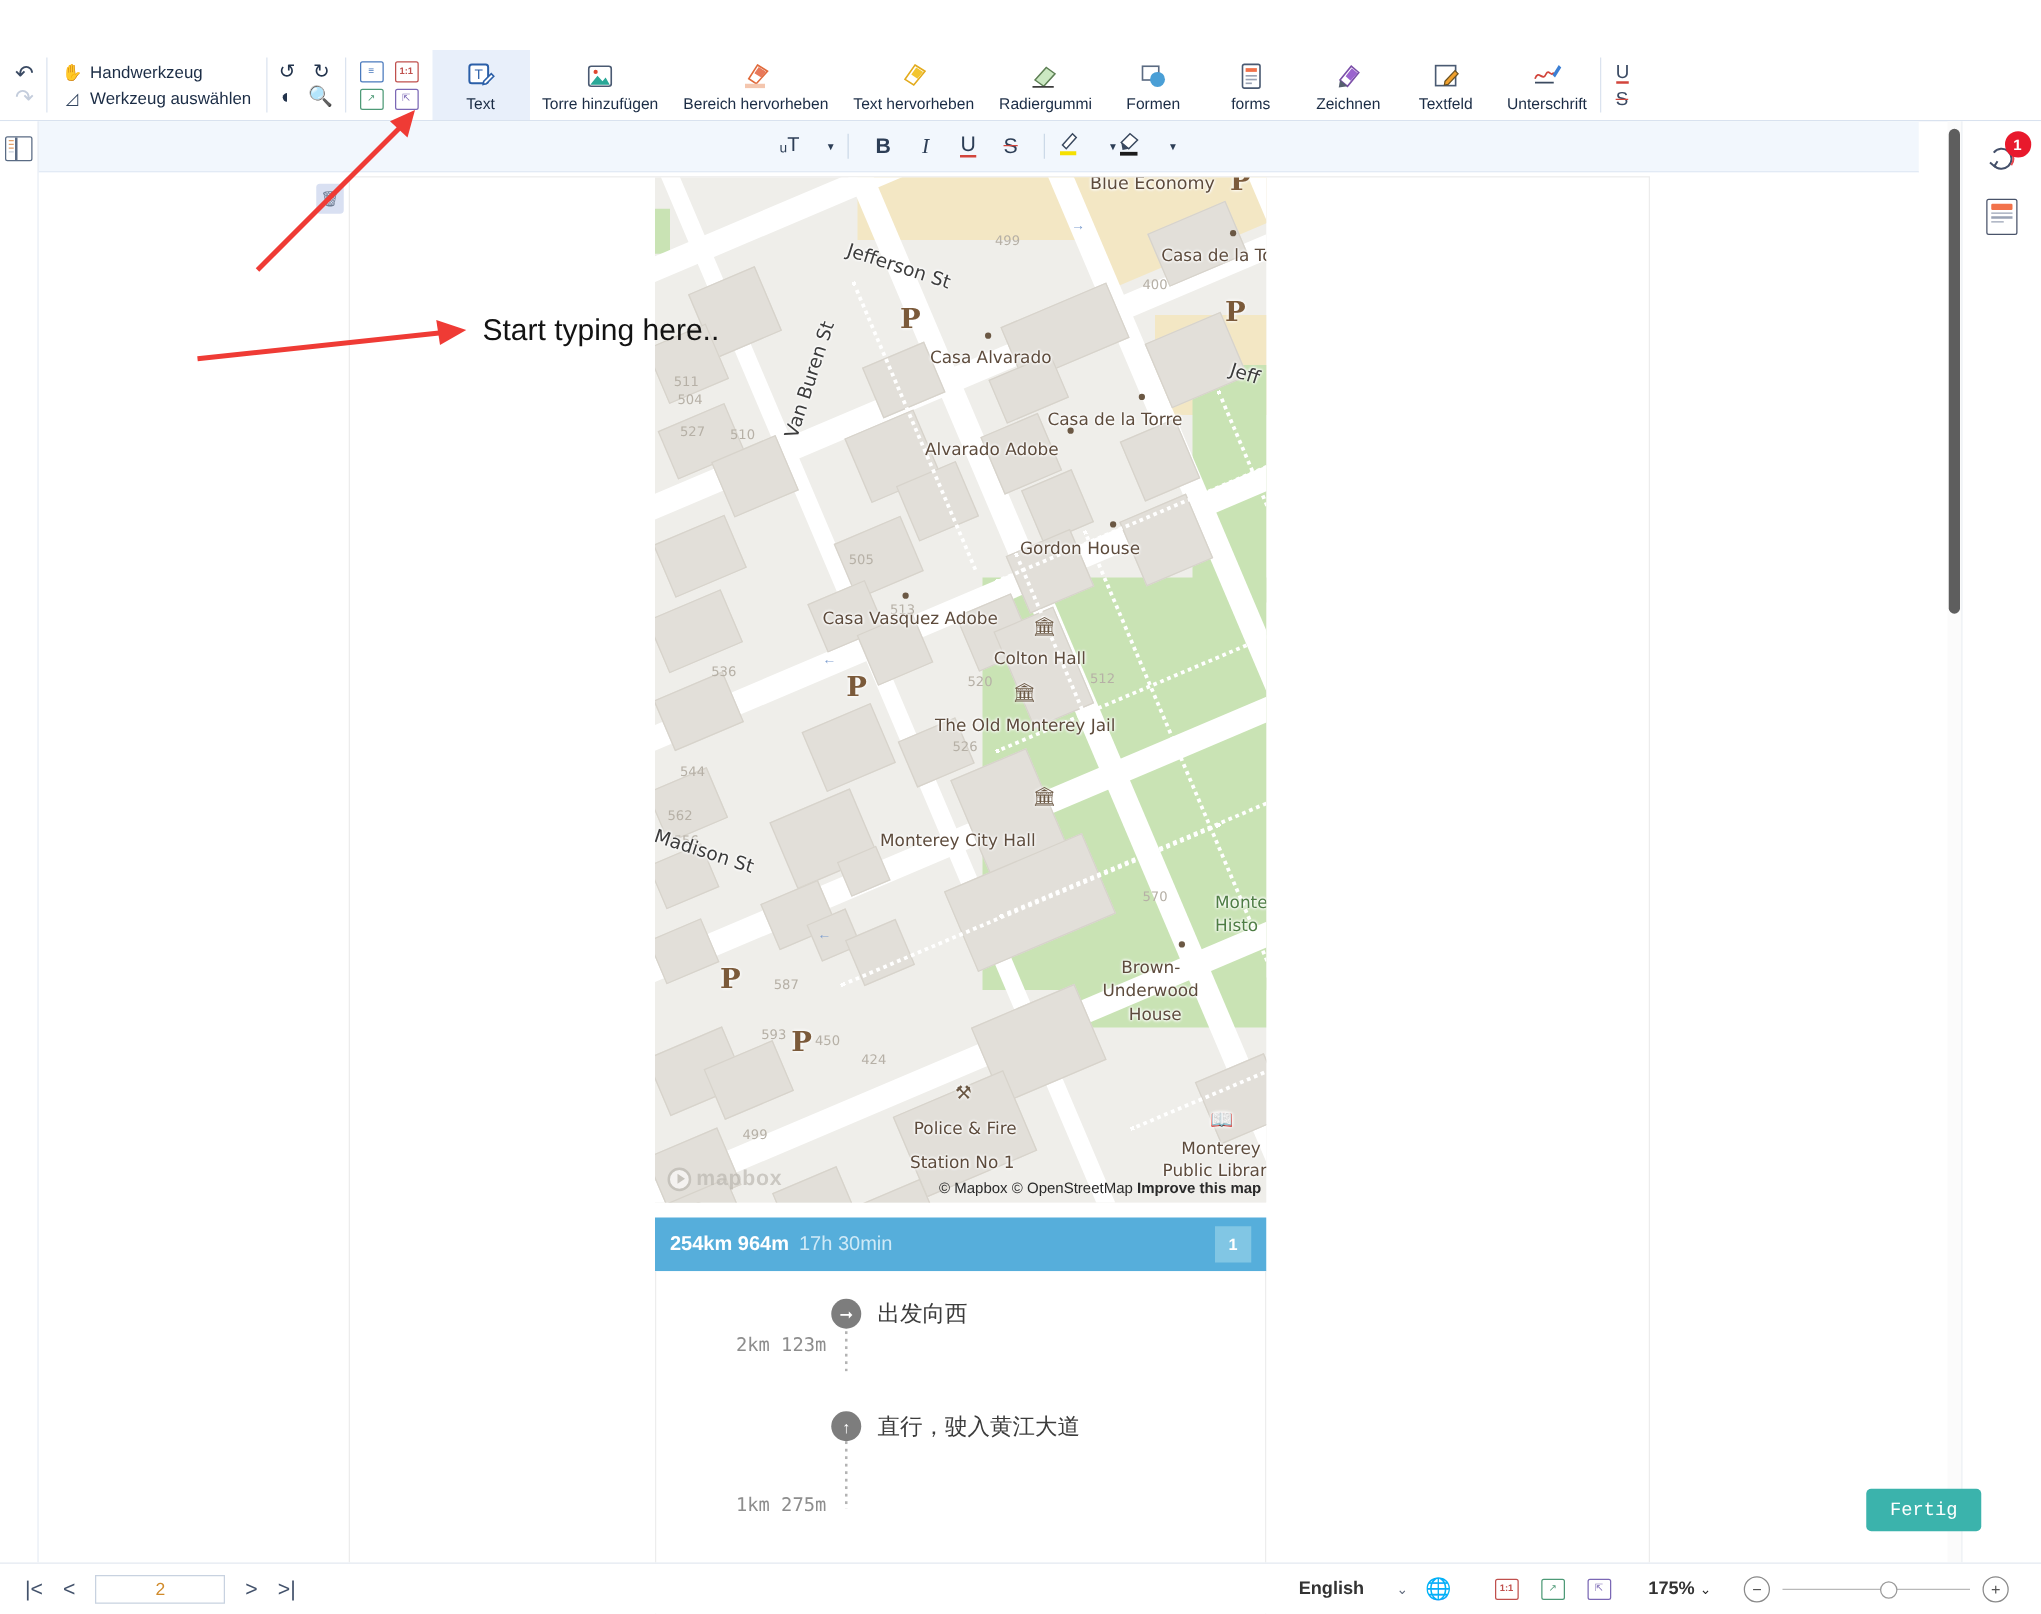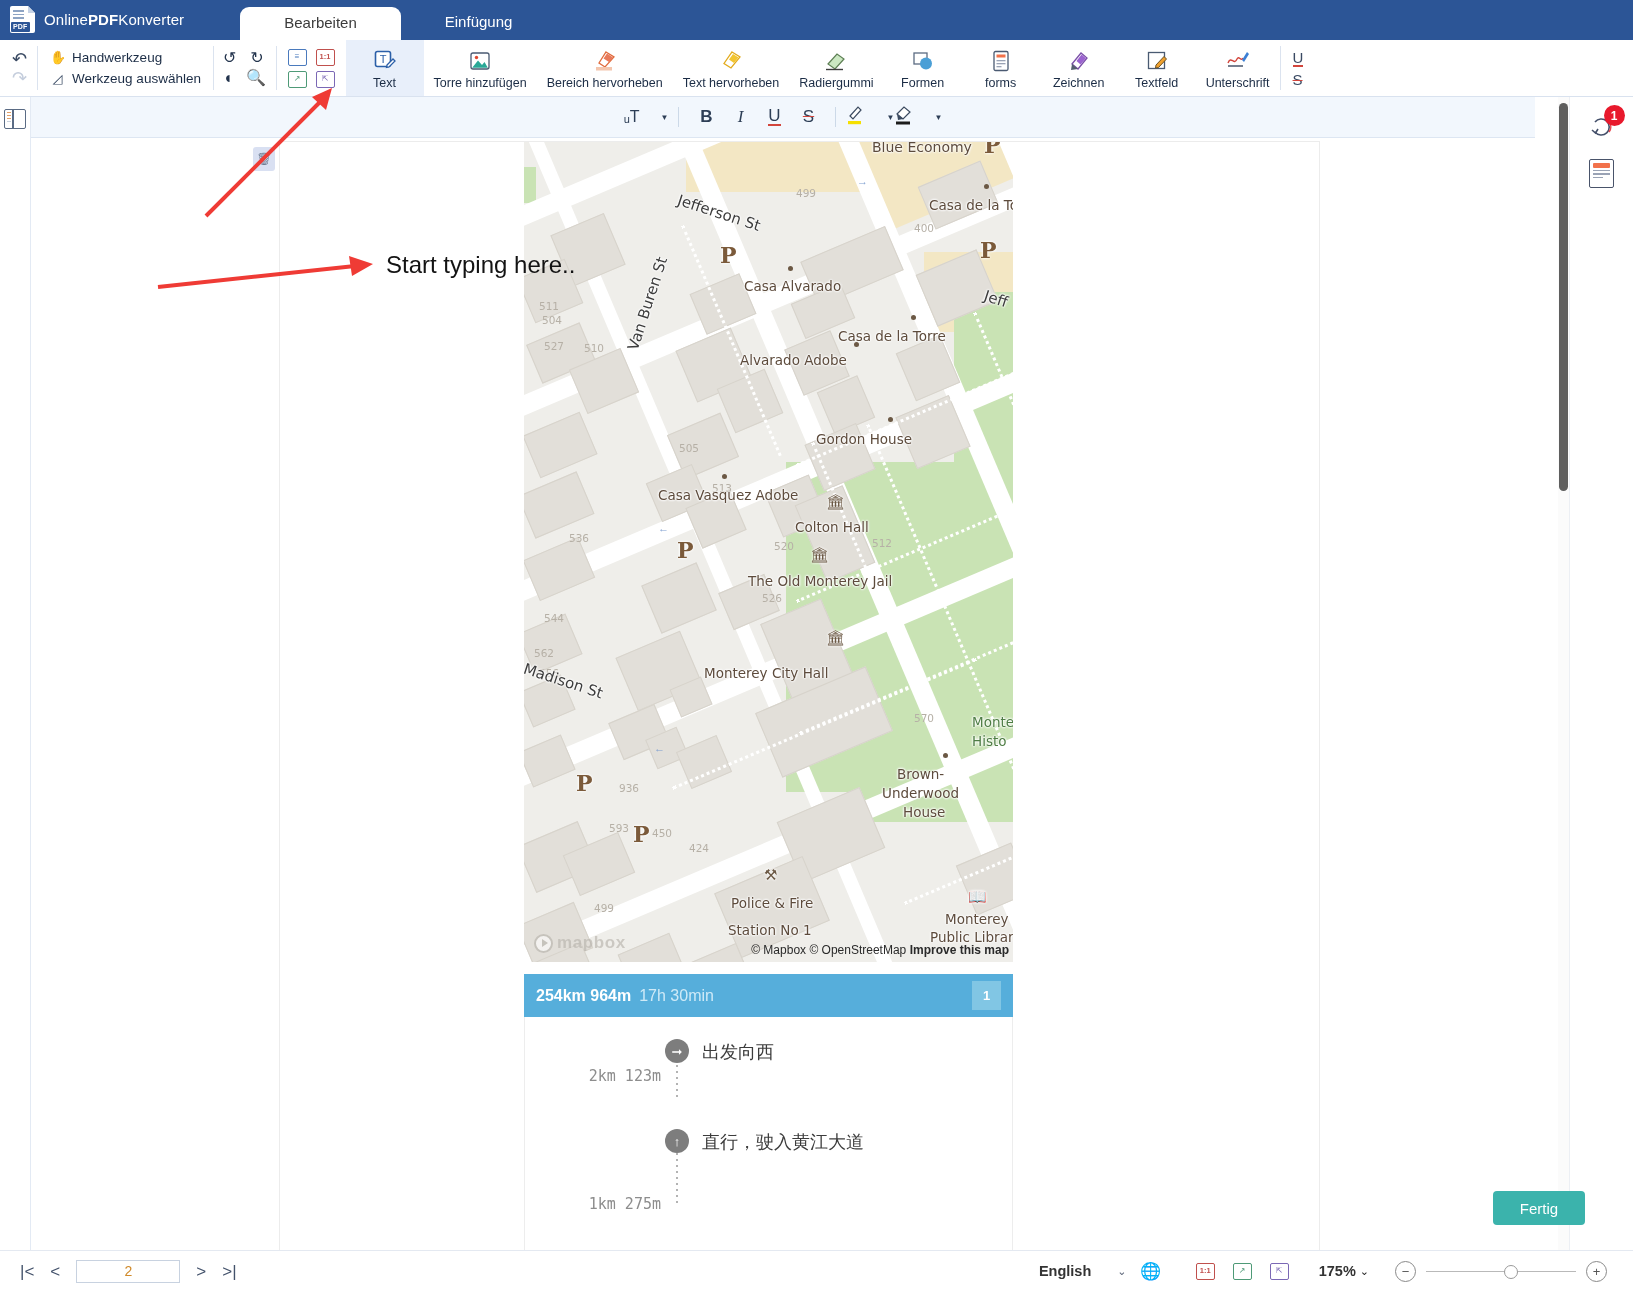--- a/index.html
+++ b/index.html
@@ -291,21 +291,21 @@
     background: #fbfbfb;
   }
   .vthumb {
     position: absolute; left: 1px; top: 6px; width: 9px; height: 388px;
     background: #5e5e5e; border-radius: 5px; cursor: pointer;
   }
 
   .fertig {
     position: absolute; right: 48px; bottom: 66px; width: 92px; height: 34px;
     background: #3bb3ac; color: #ffffff; border: none; border-radius: 4px;
-    font-size: 15px; cursor: pointer; font-family: Liberation Sans, sans-serif;
+    font-size: 15px; cursor: pointer; font-family: Liberation Mono, monospace;
   }
 
   
   .statusbar {
     position: absolute; left: 0; bottom: 0; width: 1633px; height: 41px;
     background: #ffffff; border-top: 1px solid #e4e9f1;
     display: flex; align-items: center;
   }
   .pager { display: flex; align-items: center; gap: 16px; margin-left: 20px; }
   .pager .pnav { font-size: 17px; color: #43526b; cursor: pointer; line-height: 1; }
@@ -340,39 +340,20 @@
   }
 
   
   .ann { position: absolute; pointer-events: none; z-index: 30; }
 </style>
 </head>
 <body>
 
 <div id="app">
 
-  <div class="titlebar">
-    <div class="brand">
-      <span class="brand-logo">
-        <span class="sheet"></span>
-          <span class="fold"></span>
-        <span class="lines">
-            <i></i>
-            <i></i>
-            <i></i>
-          </span>
-        <span class="pdf">PDF</span>
-      </span>
-      <span><span>Online</span><b>PDF</b><span>Konverter</span></span>
-    </div>
-    <div class="tabs">
-      <div class="tab active">Bearbeiten</div>
-      <div class="tab">Einfügung</div>
-    </div>
-  </div>
 
   <div class="ribbon">
 
     <div class="arrowcol">
       <span>↶</span>
       <span class="dim">↷</span>
     </div>
     <div class="rsep"></div>
 
     <div class="toolcol">
@@ -667,21 +648,21 @@
       <div class="mlabel num" style="left:60px;top:200px;">510</div>
       <div class="mlabel num" style="left:20px;top:198px;">527</div>
       <div class="mlabel num" style="left:348px;top:395px;">512</div>
       <div class="mlabel num" style="left:45px;top:390px;">536</div>
       <div class="mlabel num" style="left:250px;top:398px;">520</div>
       <div class="mlabel num" style="left:20px;top:470px;">544</div>
       <div class="mlabel num" style="left:238px;top:450px;">526</div>
       <div class="mlabel num" style="left:15px;top:525px;">556</div>
       <div class="mlabel num" style="left:10px;top:505px;">562</div>
       <div class="mlabel num" style="left:390px;top:570px;">570</div>
-      <div class="mlabel num" style="left:95px;top:640px;">936</div>
+      <div class="mlabel num" style="left:95px;top:640px;">587</div>
       <div class="mlabel num" style="left:85px;top:680px;">593</div>
       <div class="mlabel num" style="left:128px;top:685px;">450</div>
       <div class="mlabel num" style="left:165px;top:700px;">424</div>
       <div class="mlabel num" style="left:70px;top:760px;">499</div>
 
       <div class="mlabel dark" style="left:152px;top:62px;transform:rotate(18deg);">Jefferson St</div>
       <div class="mlabel dark" style="left:100px;top:205px;transform:rotate(-72deg);transform-origin:0 0;">Van Buren St</div>
       <div class="mlabel dark" style="left:-2px;top:530px;transform:rotate(18deg);">Madison St</div>
       <div class="mlabel dark" style="left:460px;top:148px;transform:rotate(18deg);">Jeff</div>
 

